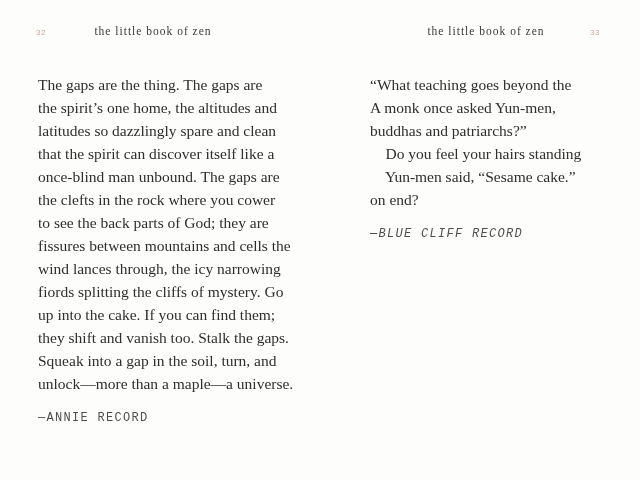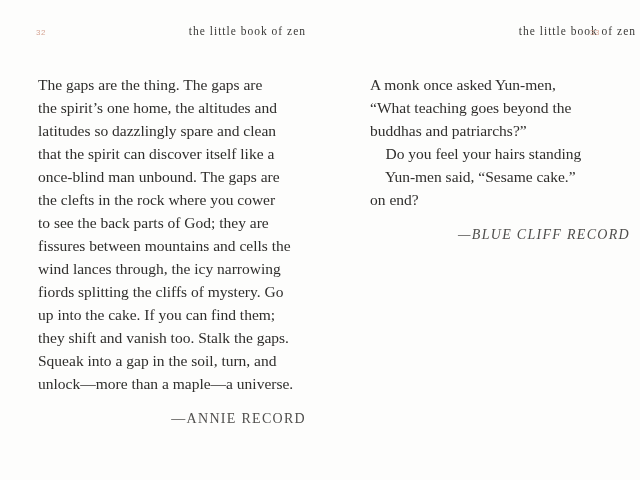--- a/index.html
+++ b/index.html
@@ -33,21 +33,21 @@
   }
   .page-left  .pagenum { left: 36px; }
   .page-right .pagenum { right: 40px; }
 
   .running-head {
     position: absolute;
     top: 25px;
     font-size: 11.5px;
     letter-spacing: 1px;
     color: #3a3937;
-    text-align: right;
+    text-align: center;
     white-space: nowrap;
   }
   .page-left  .running-head { left: 0;    width: 306px; }
   .page-right .running-head { left: 16px; width: 300px; }
 
   .body-text {
     position: absolute;
     top: 73px;
     font-size: 15.5px;
     color: #2f2e2c;
@@ -56,26 +56,25 @@
   .page-right .body-text { left: 50px; width: 260px; }
 
   .body-text .line {
     height: 23px;
     line-height: 23px;
     white-space: pre;
   }
 
   .attribution {
     margin-top: 16px;
-    font-family: Liberation Serif, serif;
-    font-size: 14px;
+    font-family: Liberation Mono, monospace;
+    font-size: 12px;
     letter-spacing: 1.3px;
     color: #4f4e4c;
     white-space: nowrap;
-    text-align: right;
   }
   .attribution.italic { font-style: italic; }
 </style>
 </head>
 <body>
 
 <div class="spread">
 
   <div class="page page-left">
     <span class="pagenum">32</span>
@@ -96,22 +95,22 @@
         <div class="line">Squeak into a gap in the soil, turn, and</div>
         <div class="line">unlock—more than a maple—a universe.</div>
       <div class="attribution">—ANNIE RECORD</div>
     </div>
   </div>
 
   <div class="page page-right">
     <div class="running-head">the little book of zen</div>
     <span class="pagenum">33</span>
     <div class="body-text">
+        <div class="line">“What teaching goes beyond the</div>
         <div class="line">A monk once asked Yun-men,</div>
-        <div class="line">“What teaching goes beyond the</div>
         <div class="line">buddhas and patriarchs?”</div>
         <div class="line">    Do you feel your hairs standing</div>
         <div class="line">    Yun-men said, “Sesame cake.”</div>
         <div class="line">on end?</div>
       <div class="attribution italic">—BLUE CLIFF RECORD</div>
     </div>
   </div>
 
 </div>
 

